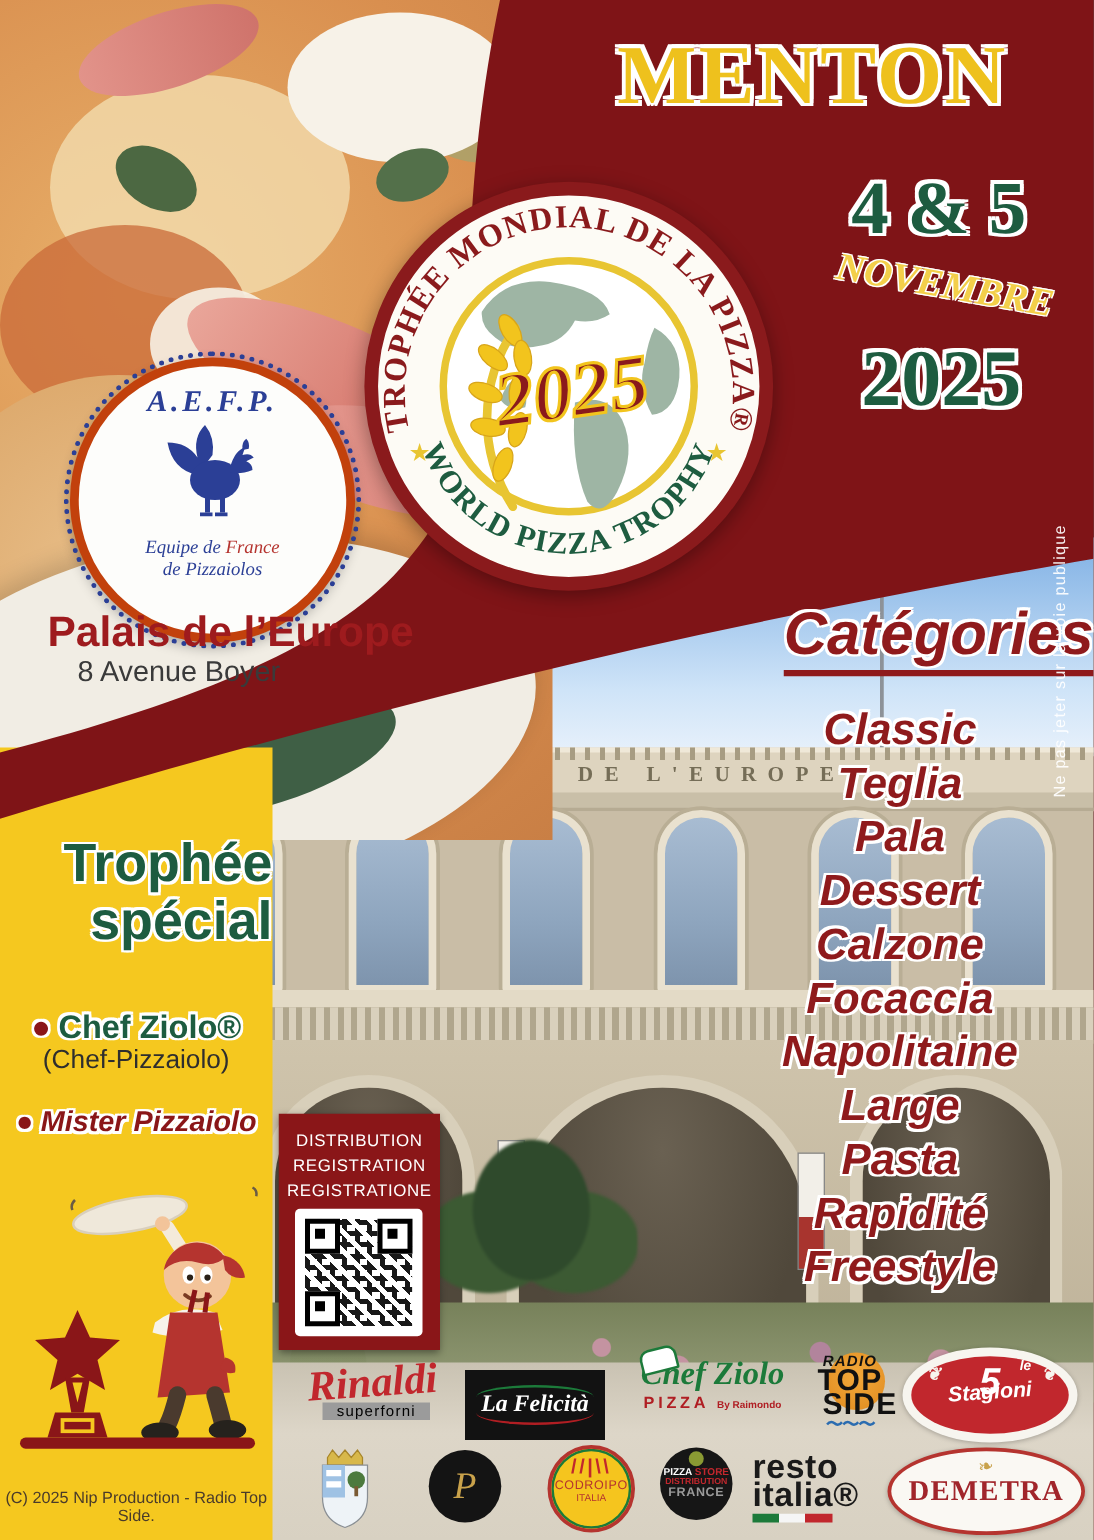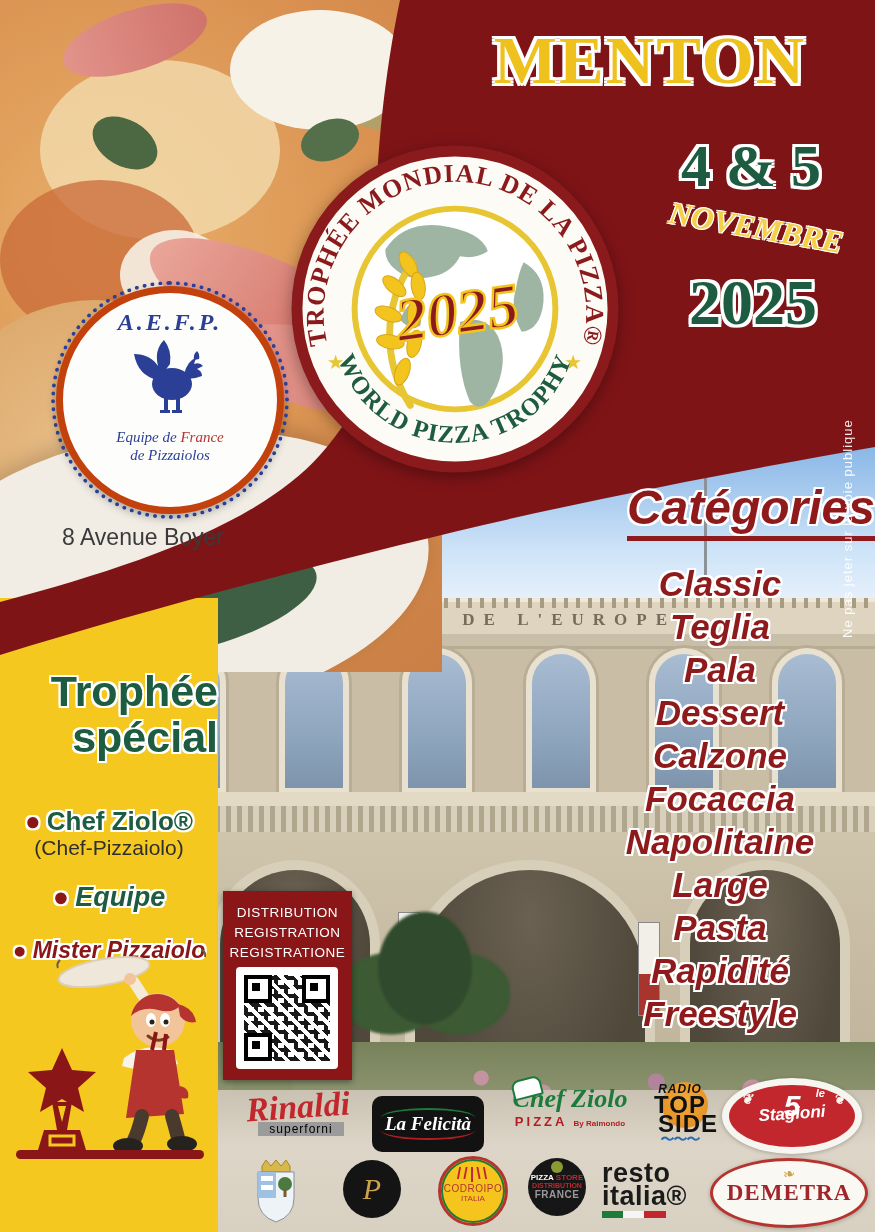--- a/index.html
+++ b/index.html
@@ -150,21 +150,21 @@
   .finder{position:absolute;width:20px;height:20px;border:4px solid #000;background:#fff;}
   .finder::after{content:"";position:absolute;left:4px;top:4px;width:8px;height:8px;background:#000;}
   .f1{left:8px;top:8px;} .f2{right:8px;top:8px;} .f3{left:8px;bottom:8px;}
 
   
   .sp-logo{z-index:6;}
   .rinaldi-name{font-family:"Liberation Serif",serif;font-style:italic;font-weight:bold;font-size:34px;
                 color:#c1272d;transform:rotate(-4deg);line-height:30px;}
   .rinaldi-band{margin-top:0px;width:86px;margin-left:12px;background:#9b9b9b;color:#000000;font-size:12px;
                 text-align:center;letter-spacing:1px;}
-  .felicita{left:372px;top:1096px;width:112px;height:56px;background:#121212;border-radius:10px;
+  .felicita{left:372px;top:1096px;width:112px;height:56px;background:#121212;border-radius:0;
             display:flex;align-items:center;justify-content:center;}
   .felicita-inner{color:#fff;font-family:"Liberation Serif",serif;font-style:italic;font-weight:bold;font-size:19px;
             border-top:2px solid #1c7a3a;border-bottom:2px solid #b01e23;padding:3px 4px;border-radius:50% / 30%;}
   .chefziolo{left:506px;top:1086px;width:128px;height:68px;text-align:center;}
   .cz-name{font-family:"Liberation Serif",serif;font-style:italic;font-weight:bold;font-size:26px;color:#1c7a3a;line-height:26px;}
   .cz-hat{position:absolute;left:6px;top:-8px;width:26px;height:16px;background:#fff;border-radius:8px 8px 2px 2px;
           border:2px solid #1c7a3a;transform:rotate(-14deg);}
   .cz-row{font-size:13px;color:#b01e23;font-weight:bold;letter-spacing:3px;margin-top:2px;}
   .cz-by{font-size:8px;color:#b01e23;letter-spacing:0;}
   .radio{left:640px;top:1082px;width:80px;height:70px;text-align:center;}
@@ -324,20 +324,21 @@
         <rect x="48" y="60" width="4" height="14"></rect>
         <path d="M32 74 h10 v3 h-10 z M44 74 h10 v3 h-10 z"></path>
       </g>
     </svg>
     <div class="aefp-sub">
       <span>Equipe de </span><span class="fr">France</span><br>
       <span>de Pizzaiolos</span>
     </div>
   </div>
 
+  <div class="abs venue-name">Palais de l’Europe</div>
   <div class="abs venue-addr">8 Avenue Boyer</div>
 
   <div class="abs cat-title ow2">
     <span>Catégories</span>
   </div>
   <div class="abs cat-list">
     <div class="cat-item ow2">Classic</div>
     <div class="cat-item ow2">Teglia</div>
     <div class="cat-item ow2">Pala</div>
     <div class="cat-item ow2">Dessert</div>
@@ -354,23 +355,20 @@
 
   <div class="abs sp-title ow2">
     <div>Trophée</div>
     <div>spécial</div>
   </div>
   <div class="abs sp-list">
     <div class="sp-item1 ow2">
       <span class="dot">●</span><span>Chef Ziolo®</span>
     </div>
     <div class="sp-sub">(Chef-Pizzaiolo)</div>
-    <div class="sp-item2 ow2">
-      <span class="dot">●</span><span>Equipe</span>
-    </div>
     <div class="sp-item3 ow2">
       <span class="dot">●</span><span>Mister Pizzaiolo</span>
     </div>
   </div>
 
   <svg class="abs chef-svg" width="160" height="210" viewBox="0 0 160 210">
     <ellipse cx="52" cy="26" rx="46" ry="13" fill="#efe8da" stroke="#d9cfbc" stroke-width="2" transform="rotate(-10 52 26)"></ellipse>
     <path d="M8 14 q-4 4 -2 8 M150 4 q4 2 3 7" stroke="#6b5c44" stroke-width="2" fill="none"></path>
     <path d="M96 58 L82 36" stroke="#f4ead9" stroke-width="11" stroke-linecap="round"></path>
     <circle cx="78" cy="33" r="6" fill="#f3c49a"></circle>
@@ -393,20 +391,21 @@
   </svg>
 
   <svg class="abs trophy-svg" width="84" height="106" viewBox="0 0 84 106">
     <path fill="#8a1618" d="M42 2 L52 24 L76 26 L58 42 L64 66 L42 53 L20 66 L26 42 L8 26 L32 24 Z"></path>
     <path fill="#8a1618" d="M32 56 L52 56 L47 84 L37 84 Z"></path>
     <path fill="#f5c81f" d="M38 60 L46 60 L42 76 Z"></path>
     <path fill="#8a1618" d="M24 84 L60 84 L66 104 L18 104 Z"></path>
     <rect x="30" y="90" width="24" height="9" fill="none" stroke="#f5c81f" stroke-width="3"></rect>
   </svg>
   <div class="abs ground-bar"></div>
+  <div class="abs copyright">(C) 2025 Nip Production - Radio Top Side.</div>
 
   <div class="abs reg-panel">
     <div class="reg-text">
       <div class="reg-line">DISTRIBUTION</div>
       <div class="reg-line">REGISTRATION</div>
       <div class="reg-line">REGISTRATIONE</div>
     </div>
     <div class="qr">
       <div class="qr-noise"></div>
       <div class="finder f1"></div>

